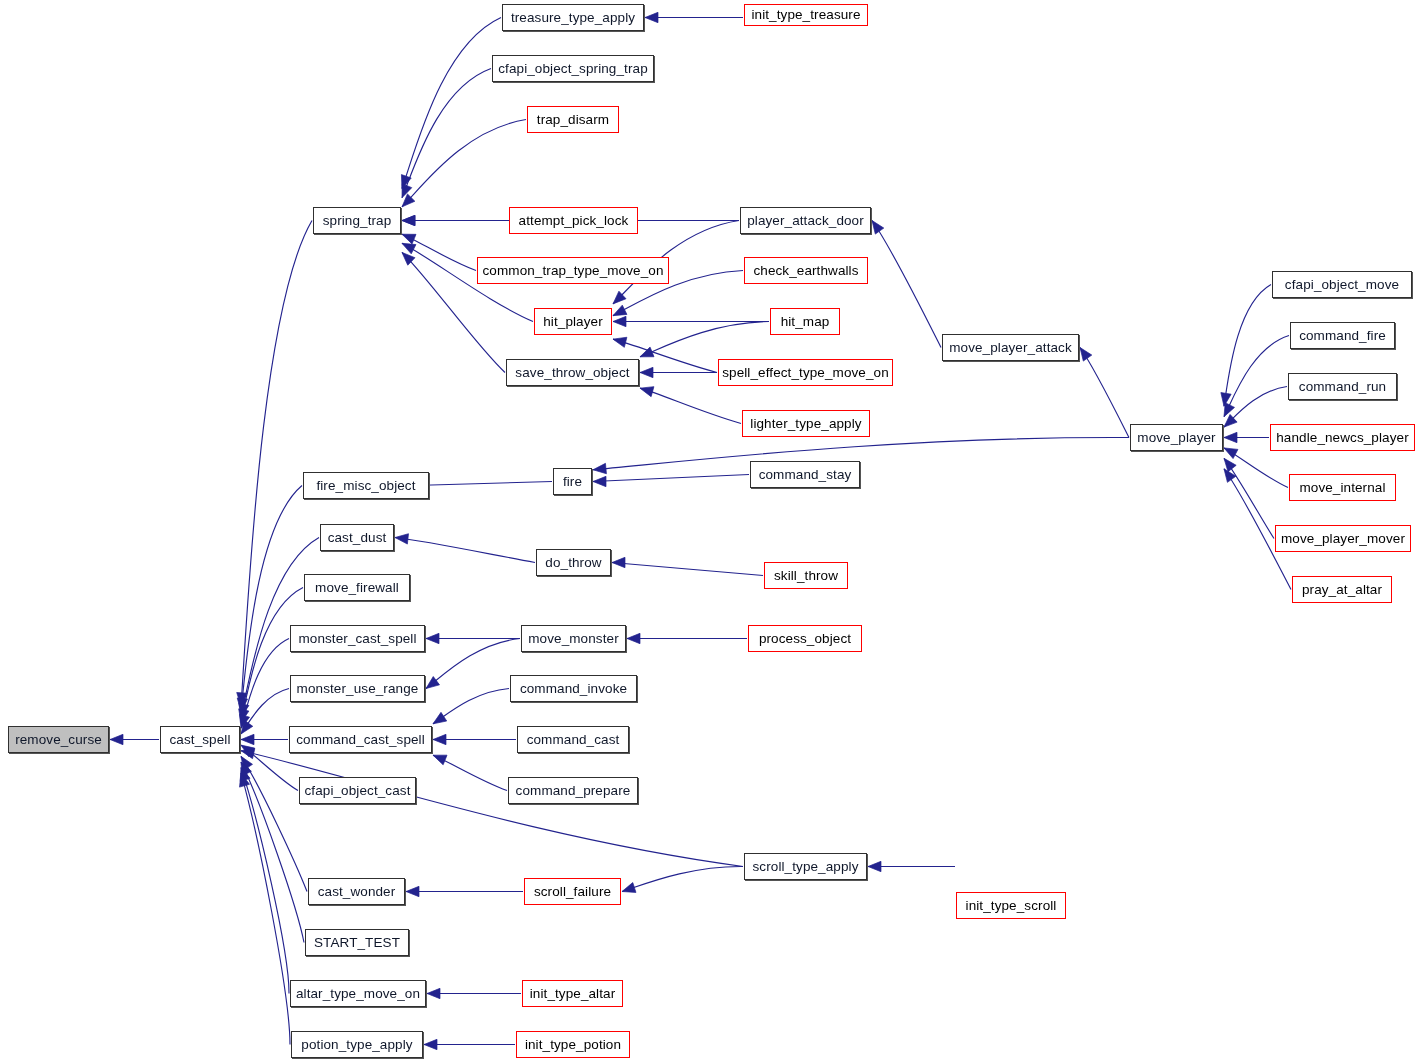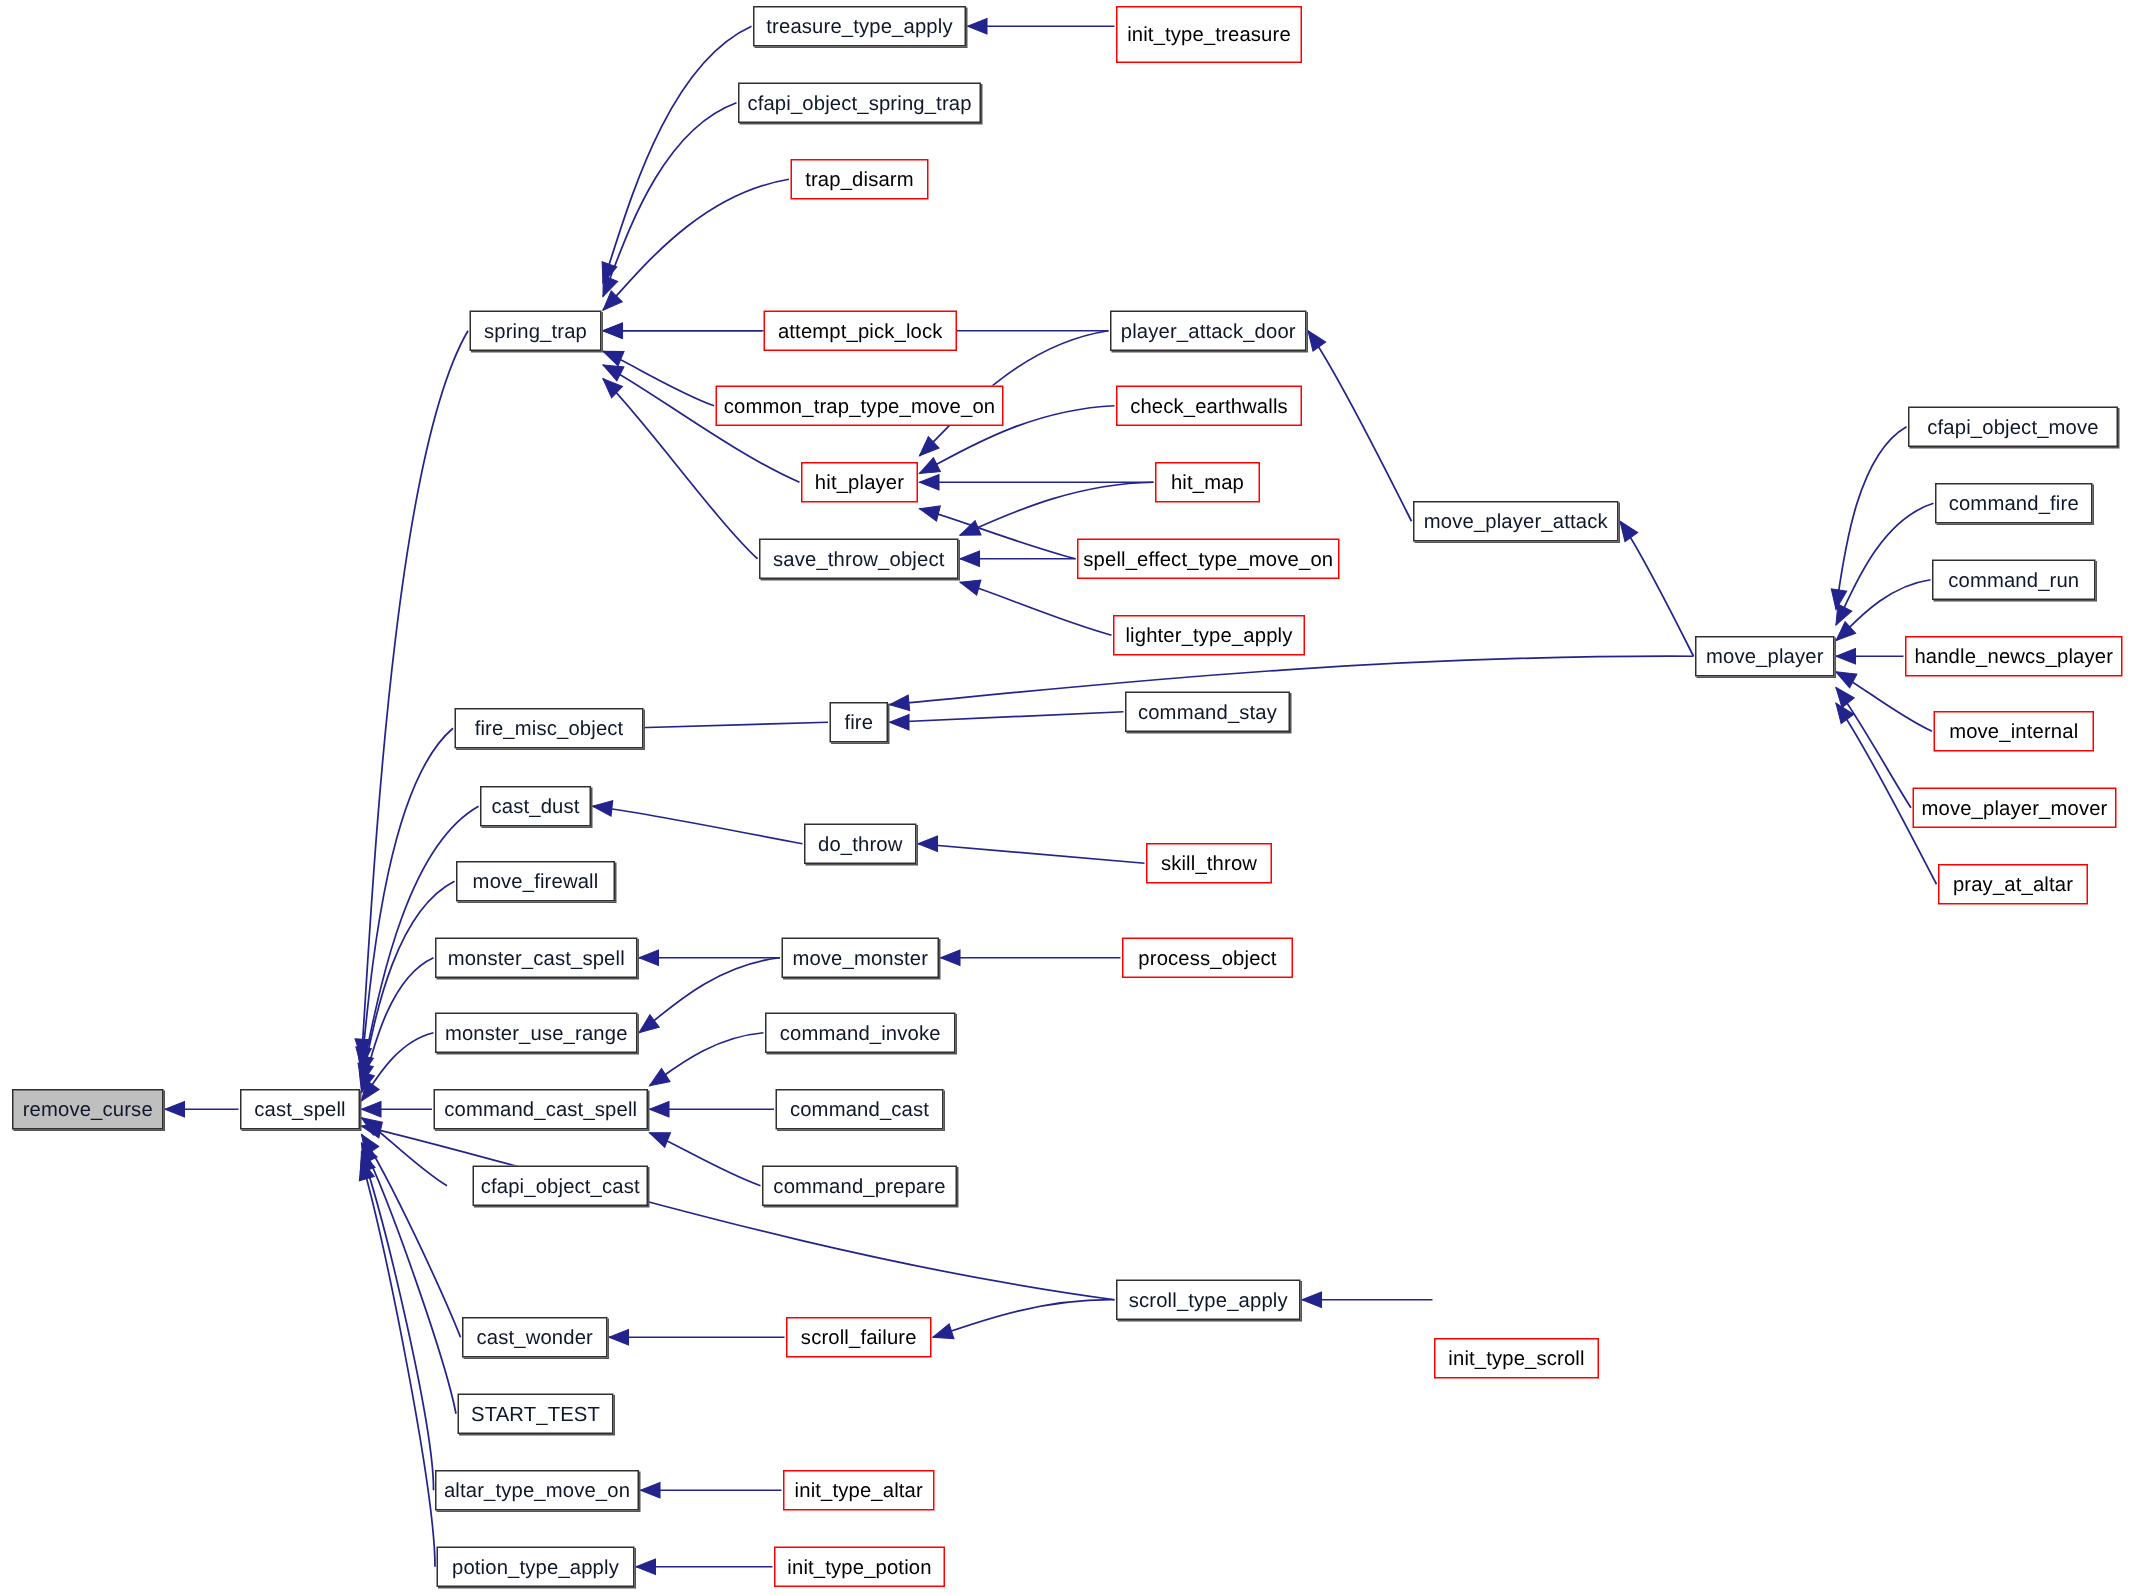--- a/index.html
+++ b/index.html
@@ -177,21 +177,21 @@
       </div>
       <div class="node black" style="left: 160px; top: 726px; width: 80px; height: 27px;">
         <span class="node-label">cast_spell</span>
       </div>
       <div class="node black" style="left: 313px; top: 207px; width: 88px; height: 27px;">
         <span class="node-label">spring_trap</span>
       </div>
       <div class="node black" style="left: 502px; top: 4px; width: 142px; height: 27px;">
         <span class="node-label">treasure_type_apply</span>
       </div>
-      <div class="node red" style="left: 744px; top: 4px; width: 124px; height: 38px;">
+      <div class="node red" style="left: 744px; top: 4px; width: 124px; height: 22px;">
         <span class="node-label">init_type_treasure</span>
       </div>
       <div class="node black" style="left: 492px; top: 55px; width: 162px; height: 27px;">
         <span class="node-label">cfapi_object_spring_trap</span>
       </div>
       <div class="node red" style="left: 527px; top: 106px; width: 92px; height: 27px;">
         <span class="node-label">trap_disarm</span>
       </div>
       <div class="node red" style="left: 509px; top: 207px; width: 129px; height: 27px;">
         <span class="node-label">attempt_pick_lock</span>
@@ -282,21 +282,21 @@
       </div>
       <div class="node black" style="left: 510px; top: 675px; width: 127px; height: 27px;">
         <span class="node-label">command_invoke</span>
       </div>
       <div class="node black" style="left: 289px; top: 726px; width: 143px; height: 27px;">
         <span class="node-label">command_cast_spell</span>
       </div>
       <div class="node black" style="left: 517px; top: 726px; width: 112px; height: 27px;">
         <span class="node-label">command_cast</span>
       </div>
-      <div class="node black" style="left: 299px; top: 777px; width: 117px; height: 27px; margin-left: 16px;">
+      <div class="node black" style="left: 299px; top: 777px; width: 117px; height: 27px;">
         <span class="node-label">cfapi_object_cast</span>
       </div>
       <div class="node black" style="left: 508px; top: 777px; width: 130px; height: 27px;">
         <span class="node-label">command_prepare</span>
       </div>
       <div class="node black" style="left: 744px; top: 853px; width: 123px; height: 27px;">
         <span class="node-label">scroll_type_apply</span>
       </div>
       <div class="node red" style="left: 956px; top: 853px; width: 110px; height: 27px; margin-top: 39px;">
         <span class="node-label">init_type_scroll</span>

